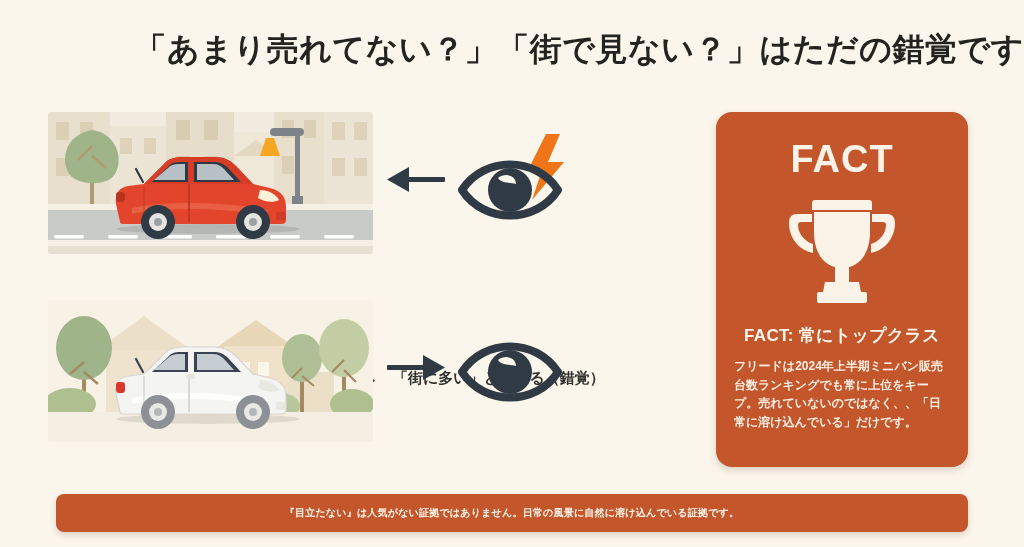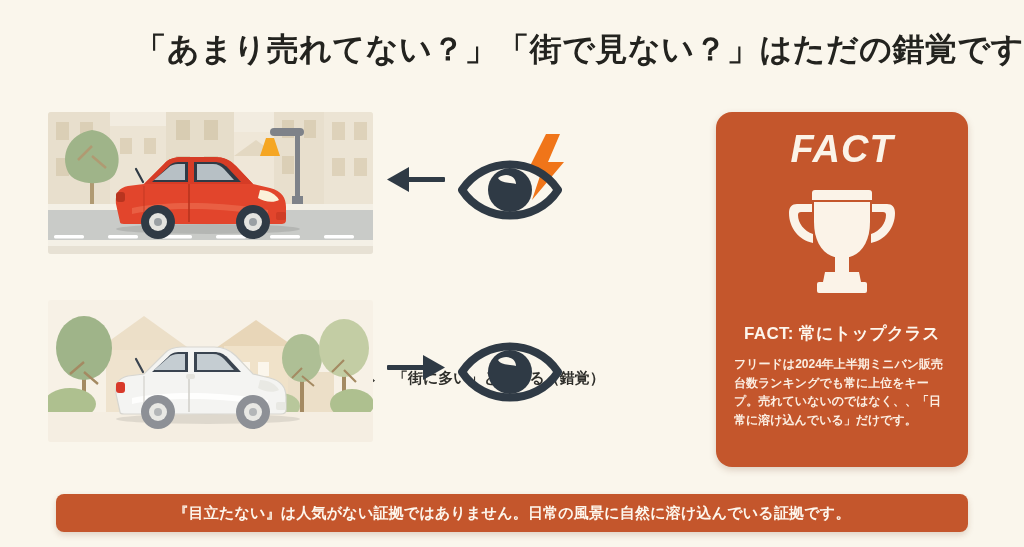--- a/index.html
+++ b/index.html
@@ -89,35 +89,34 @@
     box-sizing: border-box;
     padding: 16px 14px 12px 14px;
     text-align: center;
   }
   .fact-title {
     font-size: 38px;
     font-weight: bold;
     color: #fbf3e8;
     letter-spacing: 1px;
     line-height: 1;
-    margin-top: 2px;
-    font-style: italic;
+    margin-top: 12px;
   }
   .trophy-wrap {
     margin-top: 12px;
     height: 120px;
     display: flex;
     align-items: center;
     justify-content: center;
   }
   .fact-subtitle {
     font-size: 17px;
     font-weight: bold;
     color: #fdf6ec;
-    margin-top: 22px;
+    margin-top: 14px;
     letter-spacing: 0.3px;
   }
   .fact-body {
     font-size: 12px;
     font-weight: bold;
     color: #fbeee2;
     line-height: 1.55;
     margin-top: 10px;
     padding: 0 4px;
     text-align: left;
@@ -130,21 +129,21 @@
     top: 494px;
     width: 912px;
     height: 38px;
     background: #c4562c;
     border-radius: 8px;
     box-shadow: 0 3px 6px rgba(120,70,40,0.20);
     display: flex;
     align-items: center;
     justify-content: center;
     color: #fdf6ec;
-    font-size: 15px;
+    font-size: 10px;
     font-weight: bold;
     white-space: nowrap;
     letter-spacing: 0.2px;
   }
 
   svg { display: block; }
 </style>
 </head>
 <body>
 

